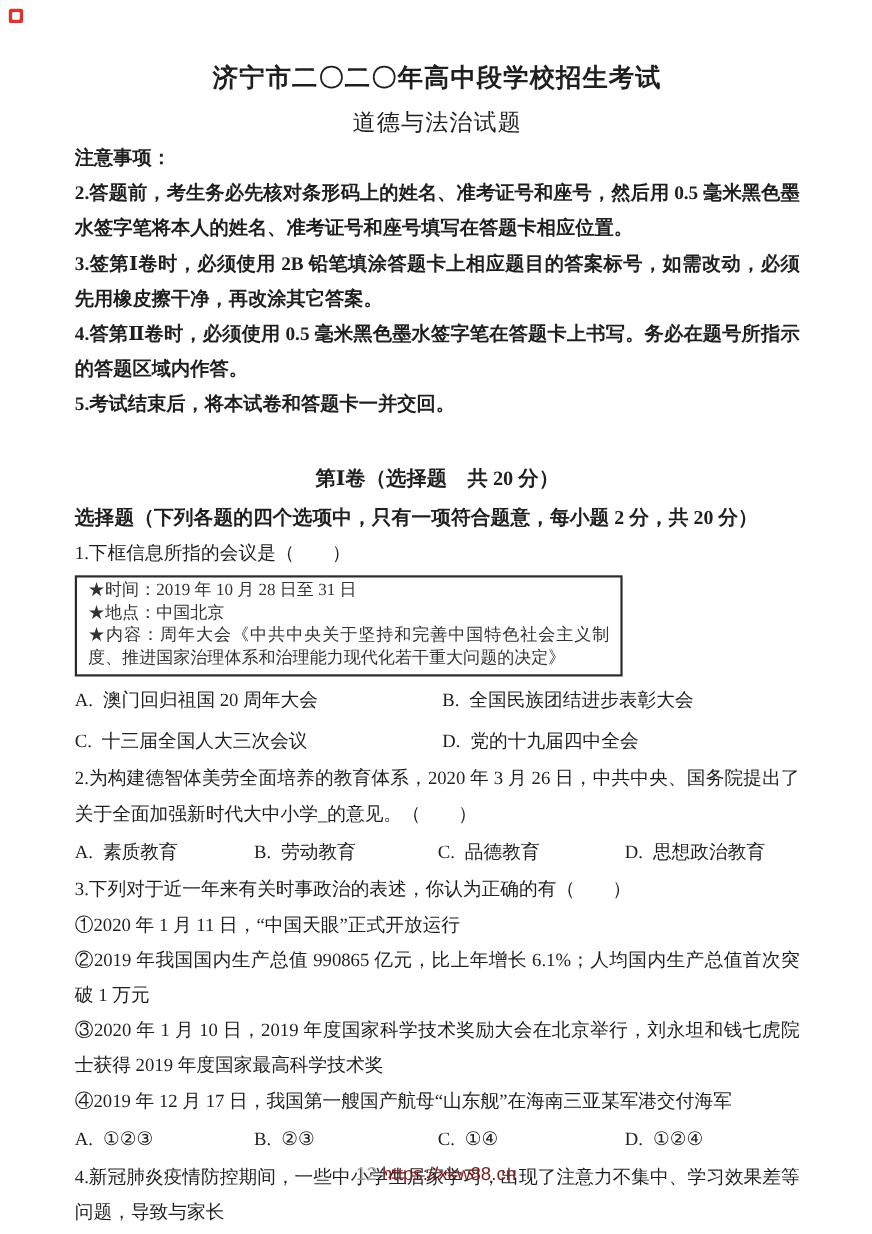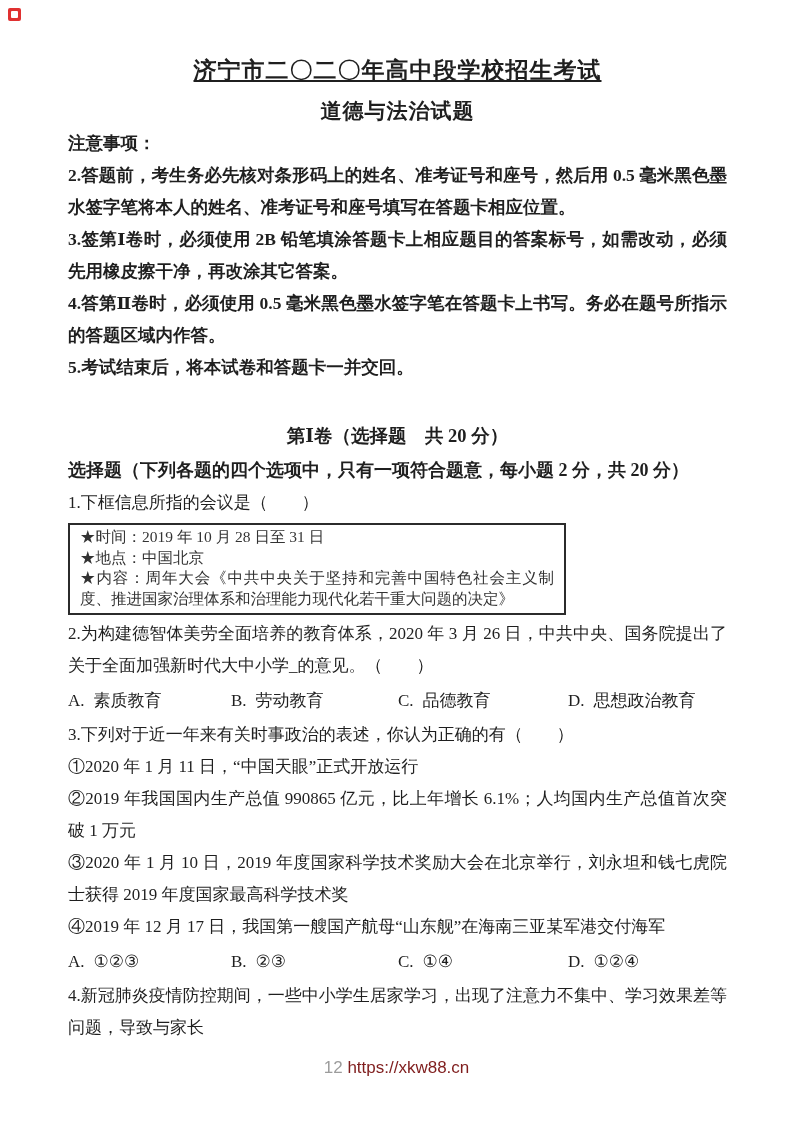--- a/index.html
+++ b/index.html
@@ -5,22 +5,22 @@
   html,body{margin:0;padding:0;background:#ffffff;}
   .page{
     position:relative;
     width:793px;height:1122px;
     background:#ffffff;
     overflow:hidden;
     color:#1f1f1f;
     font-family:"Liberation Serif","DejaVu Serif",serif;
   }
   .content{padding:56px 66px 0 68px;box-sizing:border-box;}
-  .doc-title{margin:0;text-align:center;font-size:23px;font-weight:700;line-height:30px;letter-spacing:1px;text-decoration:underline;}
-  .doc-subtitle{margin:11px 0 0 0;text-align:center;font-size:21px;font-weight:700;line-height:28px;letter-spacing:1px;}
+  .doc-title{margin:0;text-align:center;font-size:23px;font-weight:700;line-height:30px;letter-spacing:1px;}
+  .doc-subtitle{margin:11px 0 0 0;text-align:center;font-size:21px;font-weight:400;line-height:28px;letter-spacing:1px;}
   .notice-label{margin-top:2px;font-weight:700;font-size:17.5px;line-height:32px;}
   .notice-item{font-weight:700;font-size:17.5px;line-height:32px;text-align:justify;}
   .section-heading{text-align:center;font-weight:700;font-size:18.5px;line-height:34px;margin-top:36px;}
   .instruction{font-weight:700;font-size:18px;line-height:34px;}
   .stem{font-size:17px;line-height:32px;text-align:justify;}
   .info-box{
     box-sizing:border-box;width:498px;
     border:2px solid #2b2b2b;
     margin:4px 0 3px 0;padding:2px 10px 4px 10px;
     color:#333333;font-size:15.5px;line-height:20.5px;
@@ -70,20 +70,26 @@
 
     <div class="section-heading">第Ⅰ卷（选择题　共 20 分）</div>
     <div class="instruction">选择题（下列各题的四个选项中，只有一项符合题意，每小题 2 分，共 20 分）</div>
 
     <div class="stem">1.下框信息所指的会议是（　　）</div>
     <div class="info-box">
       <div class="box-line">★时间：2019 年 10 月 28 日至 31 日</div>
       <div class="box-line">★地点：中国北京</div>
       <div class="box-line">★内容：周年大会《中共中央关于坚持和完善中国特色社会主义制度、推进国家治理体系和治理能力现代化若干重大问题的决定》</div>
     </div>
+    <div class="q-options cols2">
+      <div class="q-option"><span class="opt-label">A.</span><span>澳门回归祖国 20 周年大会</span></div>
+      <div class="q-option"><span class="opt-label">B.</span><span>全国民族团结进步表彰大会</span></div>
+      <div class="q-option"><span class="opt-label">C.</span><span>十三届全国人大三次会议</span></div>
+      <div class="q-option"><span class="opt-label">D.</span><span>党的十九届四中全会</span></div>
+    </div>
 
     <div class="stem">2.为构建德智体美劳全面培养的教育体系，2020 年 3 月 26 日，中共中央、国务院提出了关于全面加强新时代大中小学_的意见。（　　）</div>
     <div class="q-options cols4">
       <div class="q-option"><span class="opt-label">A.</span><span>素质教育</span></div>
       <div class="q-option"><span class="opt-label">B.</span><span>劳动教育</span></div>
       <div class="q-option"><span class="opt-label">C.</span><span>品德教育</span></div>
       <div class="q-option"><span class="opt-label">D.</span><span>思想政治教育</span></div>
     </div>
 
     <div class="stem">3.下列对于近一年来有关时事政治的表述，你认为正确的有（　　）</div>

